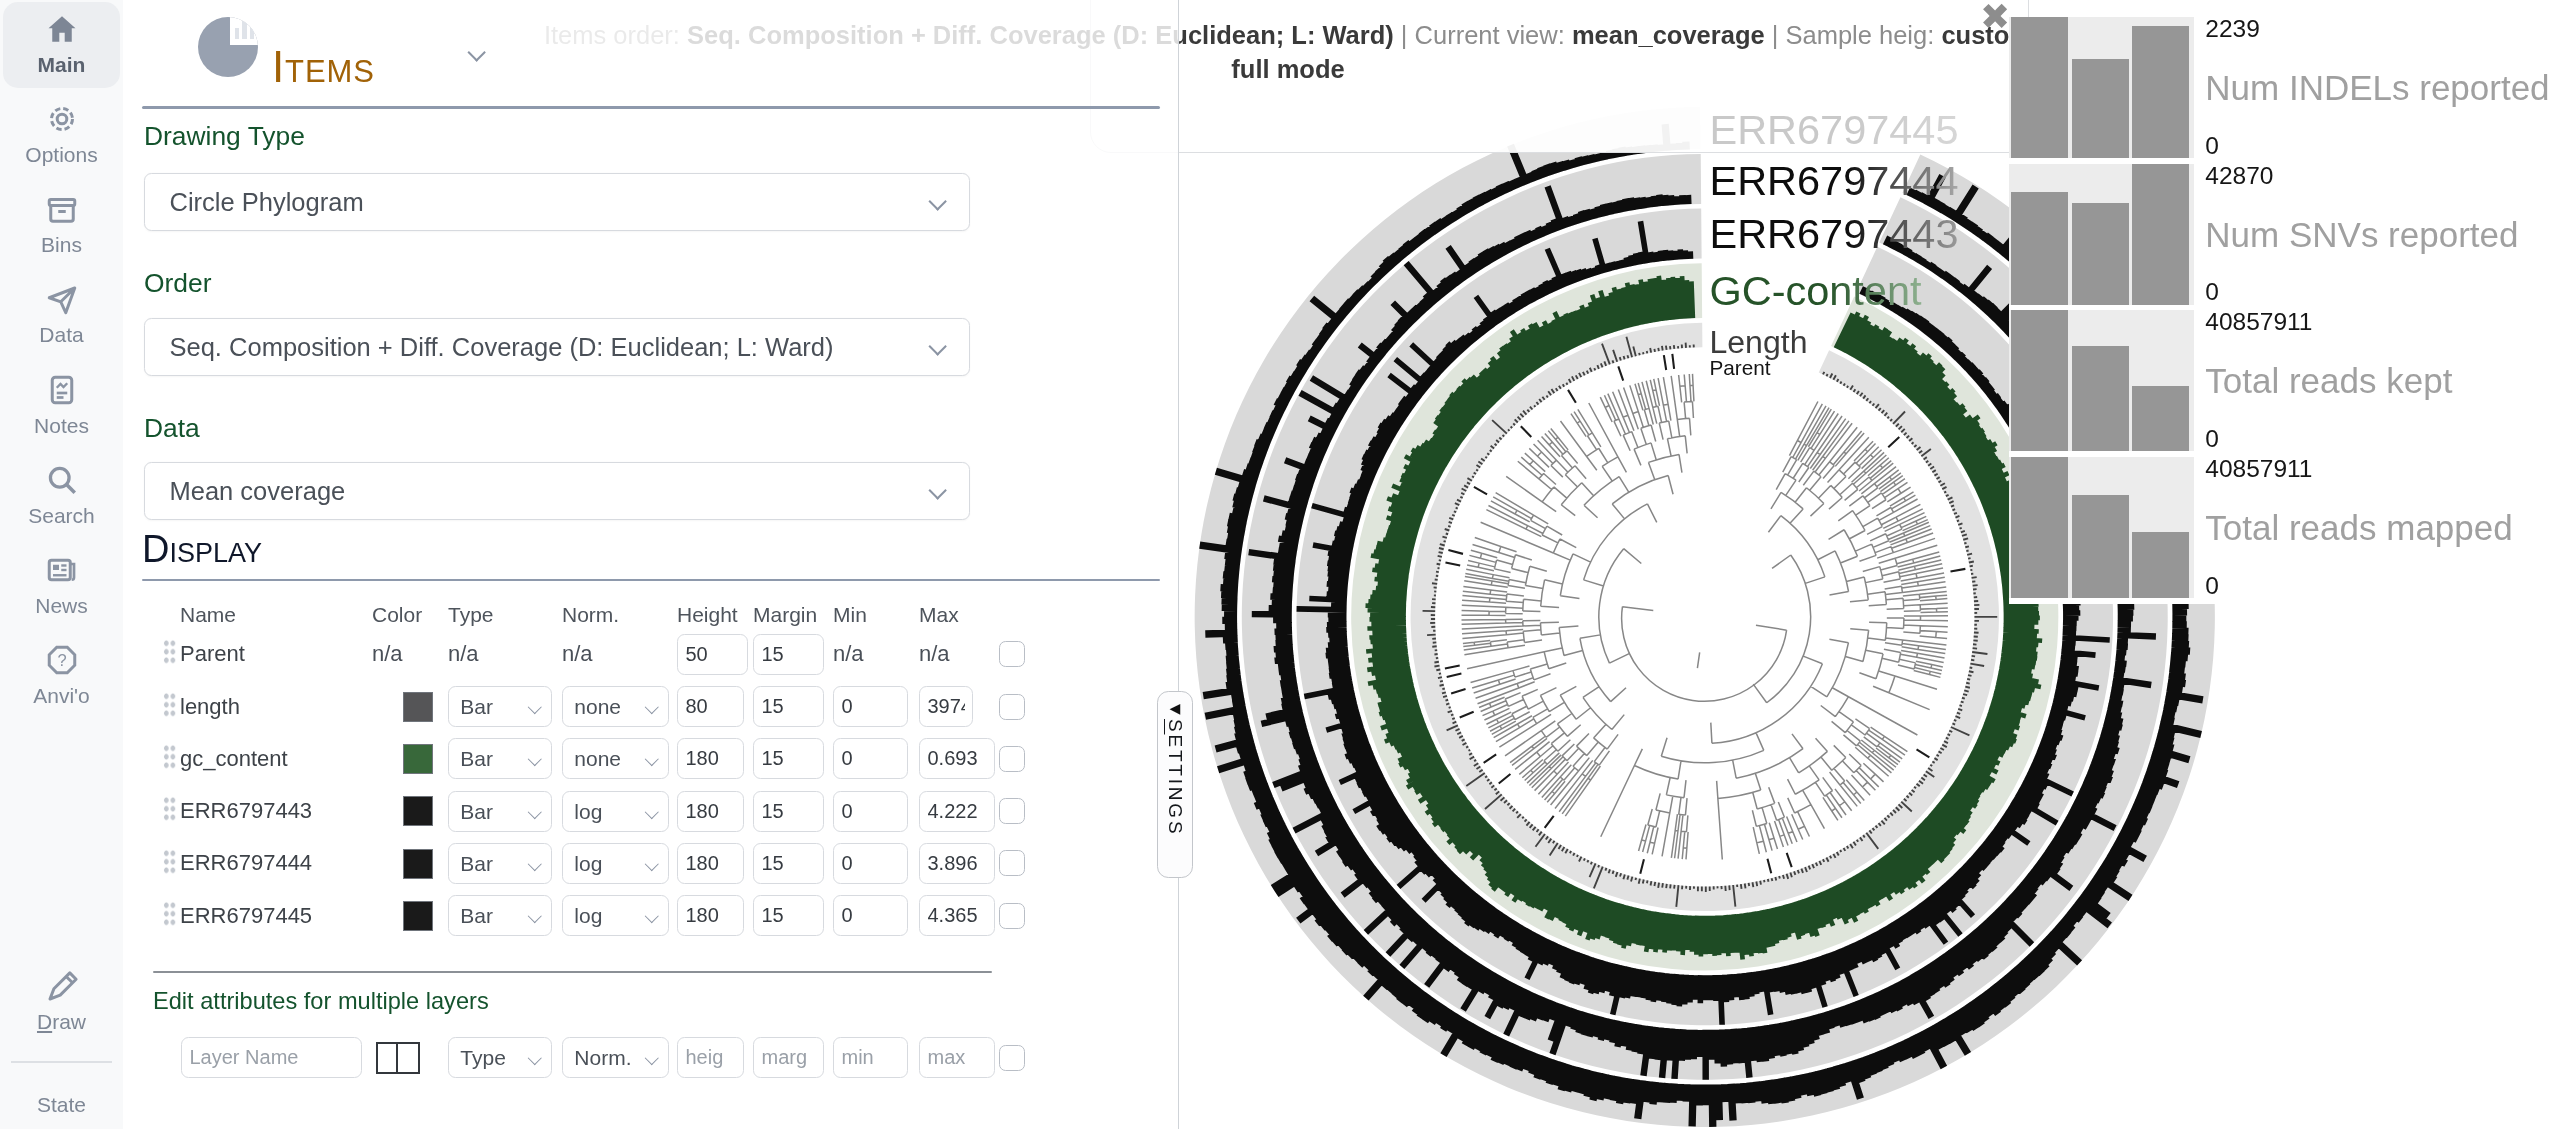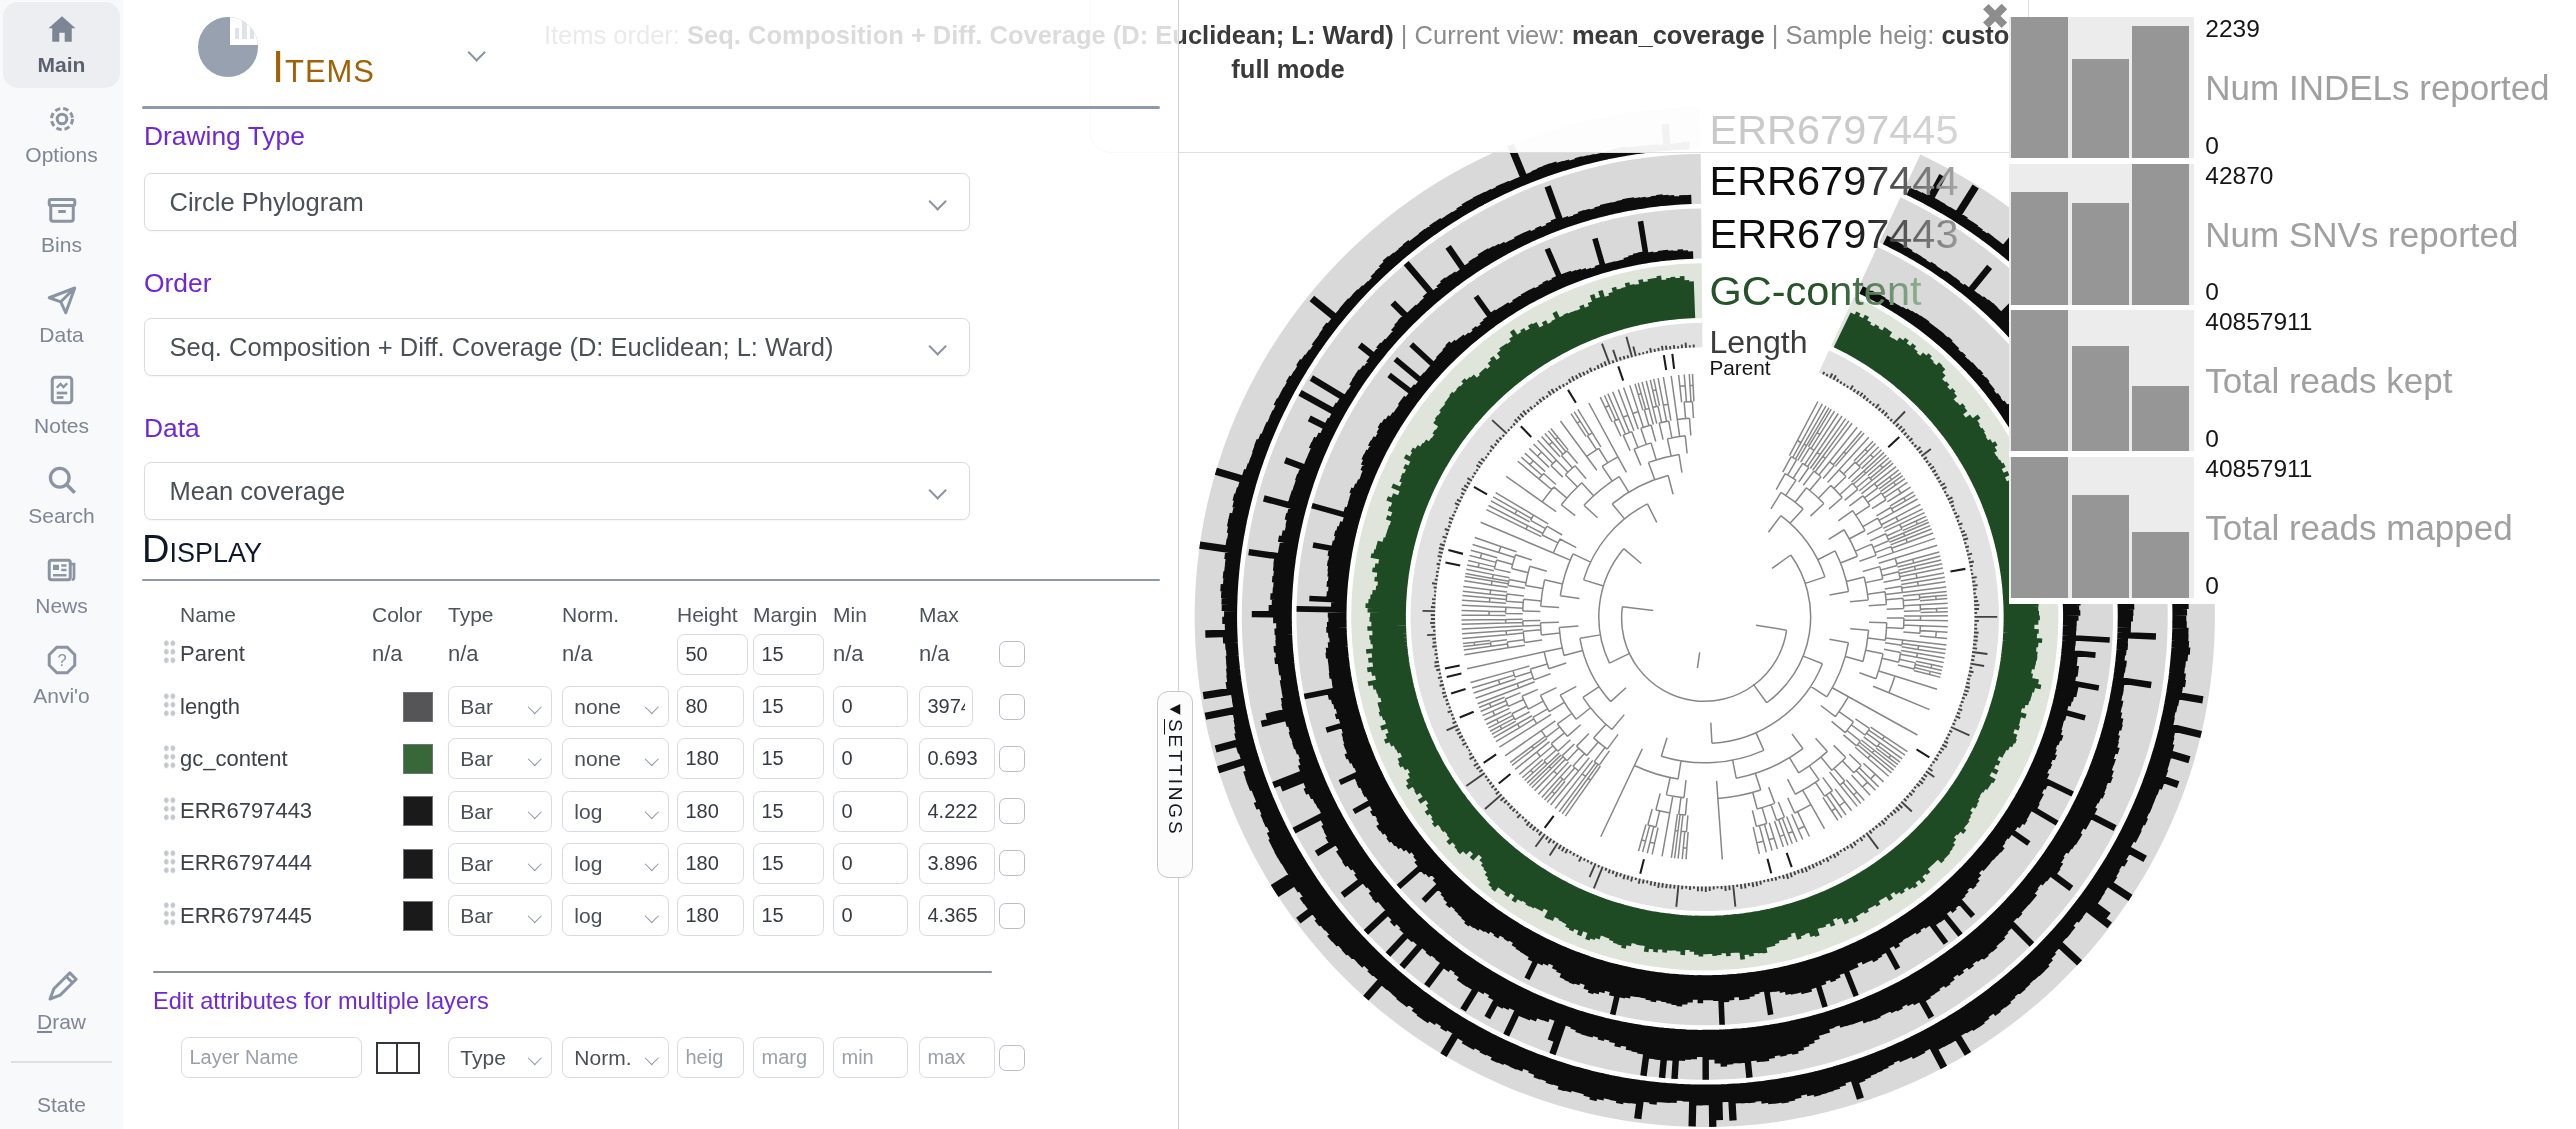--- a/index.html
+++ b/index.html
@@ -30,21 +30,21 @@
   .abs{position:absolute;}
   #items-icon{left:75px;top:17px;width:60px;height:60px;}
   .pie{width:60px;height:60px;border-radius:50%;background:#98a1b0;position:relative;overflow:hidden;}
   .pie-notch{position:absolute;right:0;top:0;width:28px;height:28px;background:#fff;}
   .pie-bars{position:absolute;right:3.8px;top:2.8px;display:flex;align-items:flex-end;gap:2.8px;}
   .pie-bars i{display:block;width:4.7px;background:#dfe3e9;}
   #items-title{left:149px;top:42px;font-variant:small-caps;font-size:44px;color:#a16207;letter-spacing:0.9px;}
   .hdr-chevron{left:347px;top:45px;}
   .chev{display:inline-block;width:11.3px;height:11.3px;border-right:2.8px solid #8b94a3;border-bottom:2.8px solid #8b94a3;transform:rotate(45deg);}
   .divider{height:2.8px;background:#8e99ac;border-radius:1.9px;}
-  .sec-label{font-size:26.4px;color:#6d28d9;}
+  .sec-label{font-size:26.4px;color:#14532d;}
   .dropdown{left:21px;width:826px;height:58px;border:0.9px solid #d7dadf;border-radius:7.5px;background:#fff;
      display:flex;align-items:center;justify-content:space-between;padding:0 24.5px;box-sizing:border-box;
      box-shadow:0 0.9px 1.9px rgba(0,0,0,0.04);font-size:25.5px;color:#4a5058;cursor:pointer;}
   #display-title{left:19px;top:528px;font-variant:small-caps;font-size:38px;color:#0f172a;}
   .col-hdr{font-size:21px;color:#4e545c;}
   .cell-text{font-size:22px;color:#4a5058;}
   .row-name{font-size:22px;color:#3d4248;}
   .drag{width:13.2px;height:24.5px;background-image:radial-gradient(#c3c8cf 1.9px, rgba(0,0,0,0) 2.5px);background-size:6.6px 8.5px;cursor:grab;}
   .swatch{width:30px;height:30px;border:1.9px solid #70757c;box-sizing:border-box;}
   .sel{border:0.9px solid #d7dadf;border-radius:7.5px;background:#fff;height:41px;display:flex;align-items:center;

